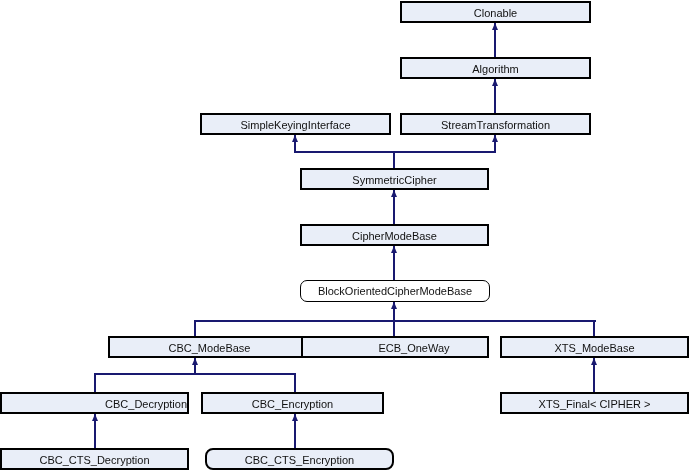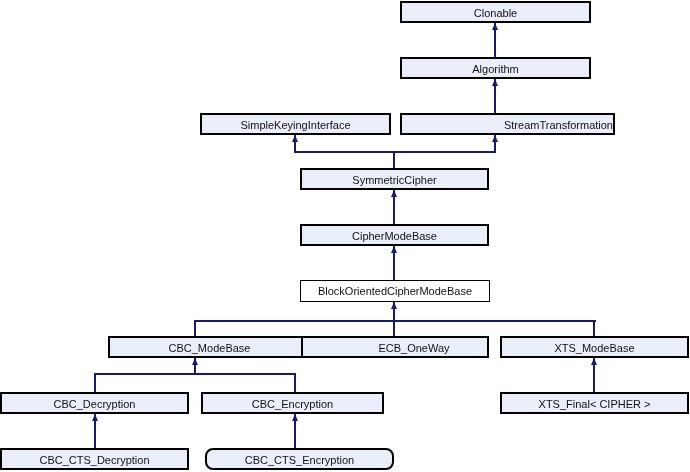--- a/index.html
+++ b/index.html
@@ -95,42 +95,42 @@
 
   <div class="node" style="left:400px; top:1px; width:191px;">
     <span>Clonable</span>
   </div>
   <div class="node" style="left:400px; top:57px; width:191px;">
     <span>Algorithm</span>
   </div>
   <div class="node" style="left:200px; top:113px; width:191px;">
     <span>SimpleKeyingInterface</span>
   </div>
-  <div class="node" style="left:400px; top:113px; width:215px;text-align:right;">
+  <div class="node" style="left:400px; top:113px; width:191px;">
     <span>StreamTransformation</span>
   </div>
   <div class="node" style="left:300px; top:168px; width:189px;">
     <span>SymmetricCipher</span>
   </div>
   <div class="node" style="left:300px; top:224px; width:189px;">
     <span>CipherModeBase</span>
   </div>
-  <div class="node highlight" style="left:300px; top:280px; width:190px;">
+  <div class="node highlight" style="left:300px; top:280px; width:190px;border-radius:7px;">
     <span>BlockOrientedCipherModeBase</span>
   </div>
   <div class="node" style="left:108px; top:336px; width:203px;">
     <span>CBC_ModeBase</span>
   </div>
   <div class="node" style="left:301px; top:336px; width:188px;padding-left:38px;">
     <span>ECB_OneWay</span>
   </div>
   <div class="node" style="left:500px; top:336px; width:189px;">
     <span>XTS_ModeBase</span>
   </div>
-  <div class="node" style="left:0px; top:392px; width:189px;">
+  <div class="node" style="left:0px; top:392px; width:189px;text-align:right;">
     <span>CBC_Decryption</span>
   </div>
   <div class="node" style="left:201px; top:392px; width:183px;">
     <span>CBC_Encryption</span>
   </div>
   <div class="node" style="left:500px; top:392px; width:189px;">
     <span>XTS_Final&lt; CIPHER &gt;</span>
   </div>
   <div class="node" style="left:0px; top:448px; width:189px;">
     <span>CBC_CTS_Decryption</span>

